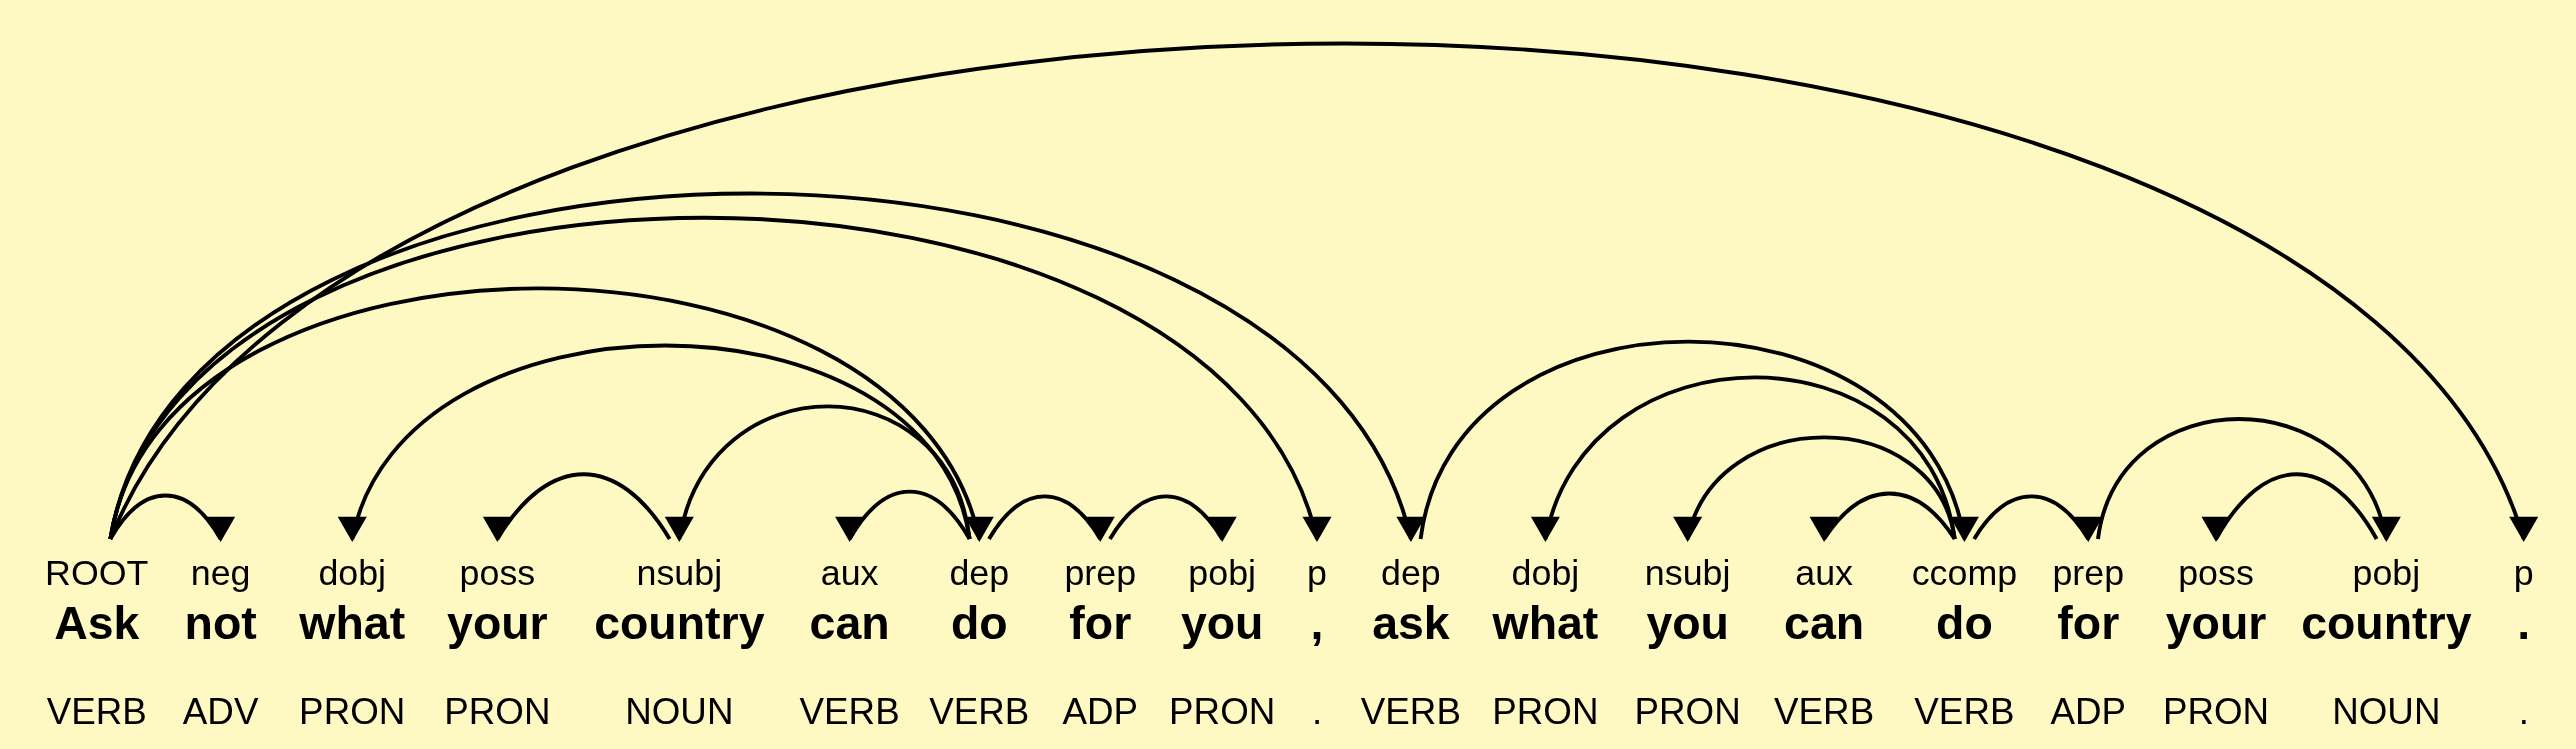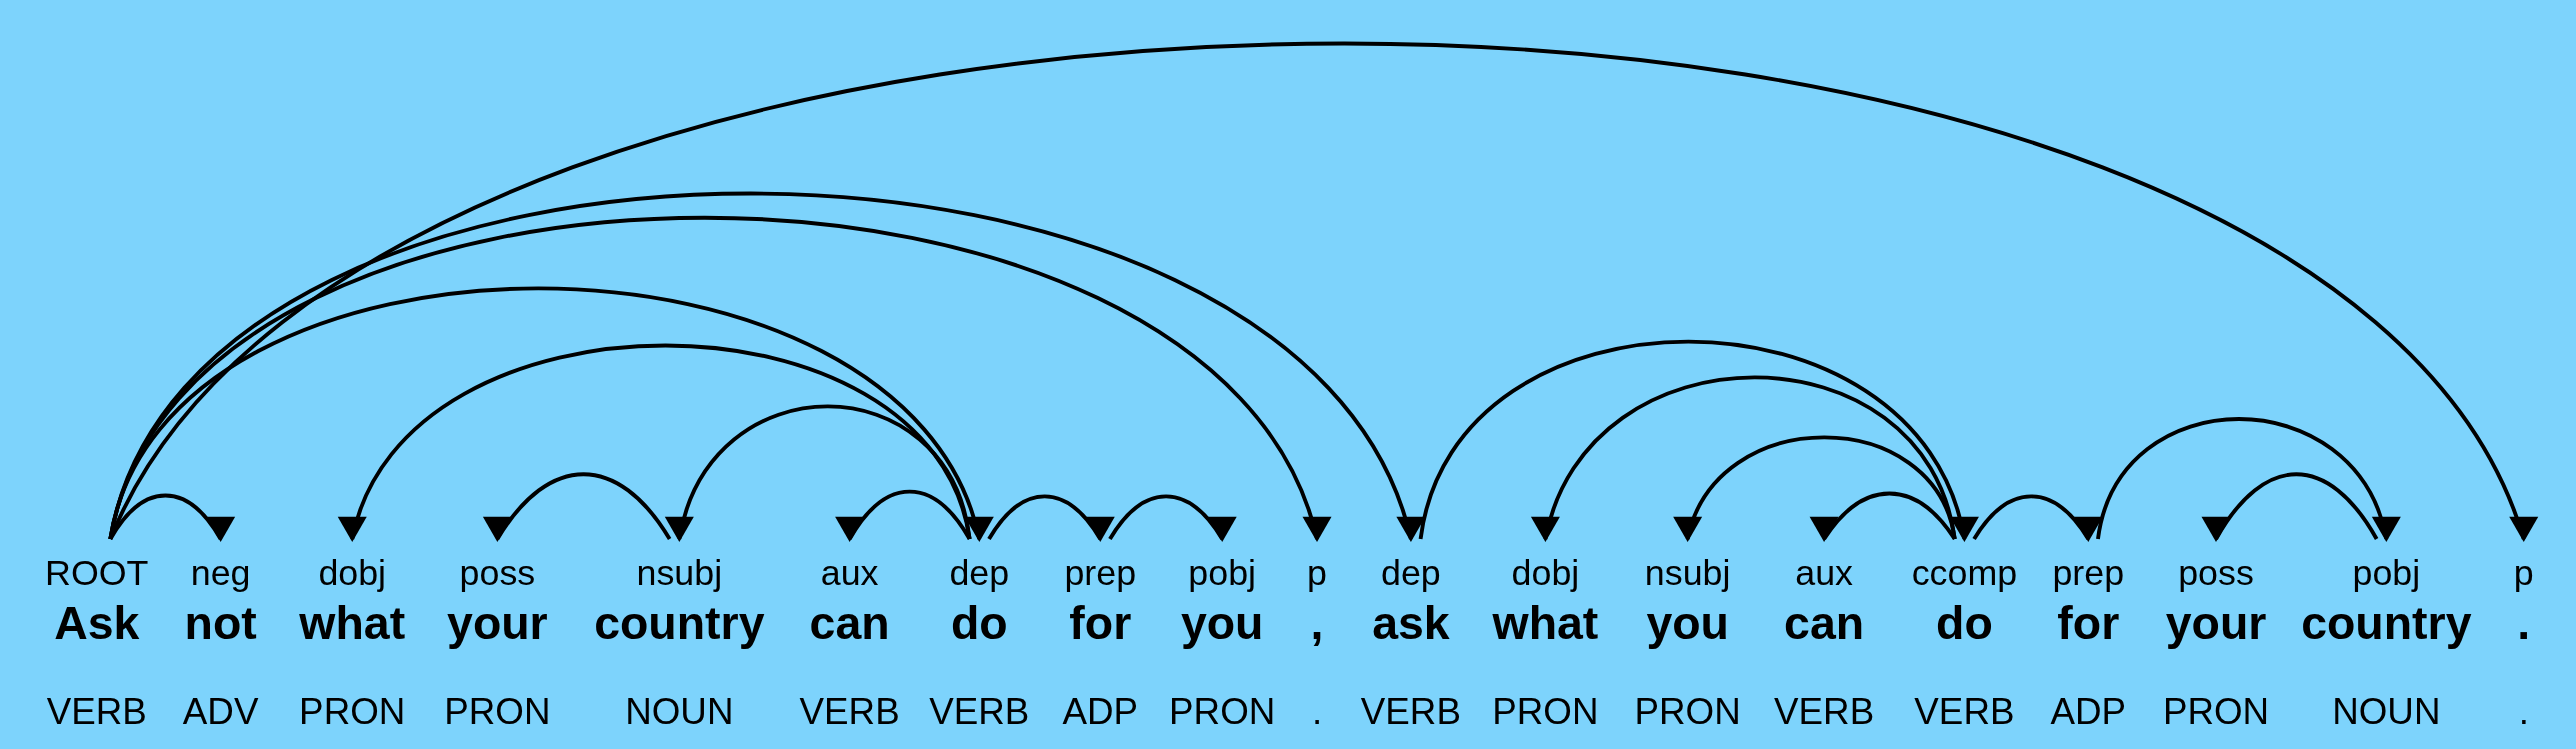--- a/index.html
+++ b/index.html
@@ -3,21 +3,21 @@
 <meta charset="utf-8">
 <style>
   html, body {
     margin: 0;
     padding: 0;
     background: #ffffff;
   }
   .figure-wrap {
     width: 2576px;
     height: 750px;
-    background: #7dd3fc;
+    background: #fef9c3;
     overflow: hidden;
     position: relative;
   }
   svg text {
     font-family: "Liberation Sans", "DejaVu Sans", sans-serif;
     fill: #000000;
   }
   svg .dep-label  { font-size: 37px; }
   svg .token-word { font-size: 48px; font-weight: bold; }
   svg .pos-tag    { font-size: 38px; }

